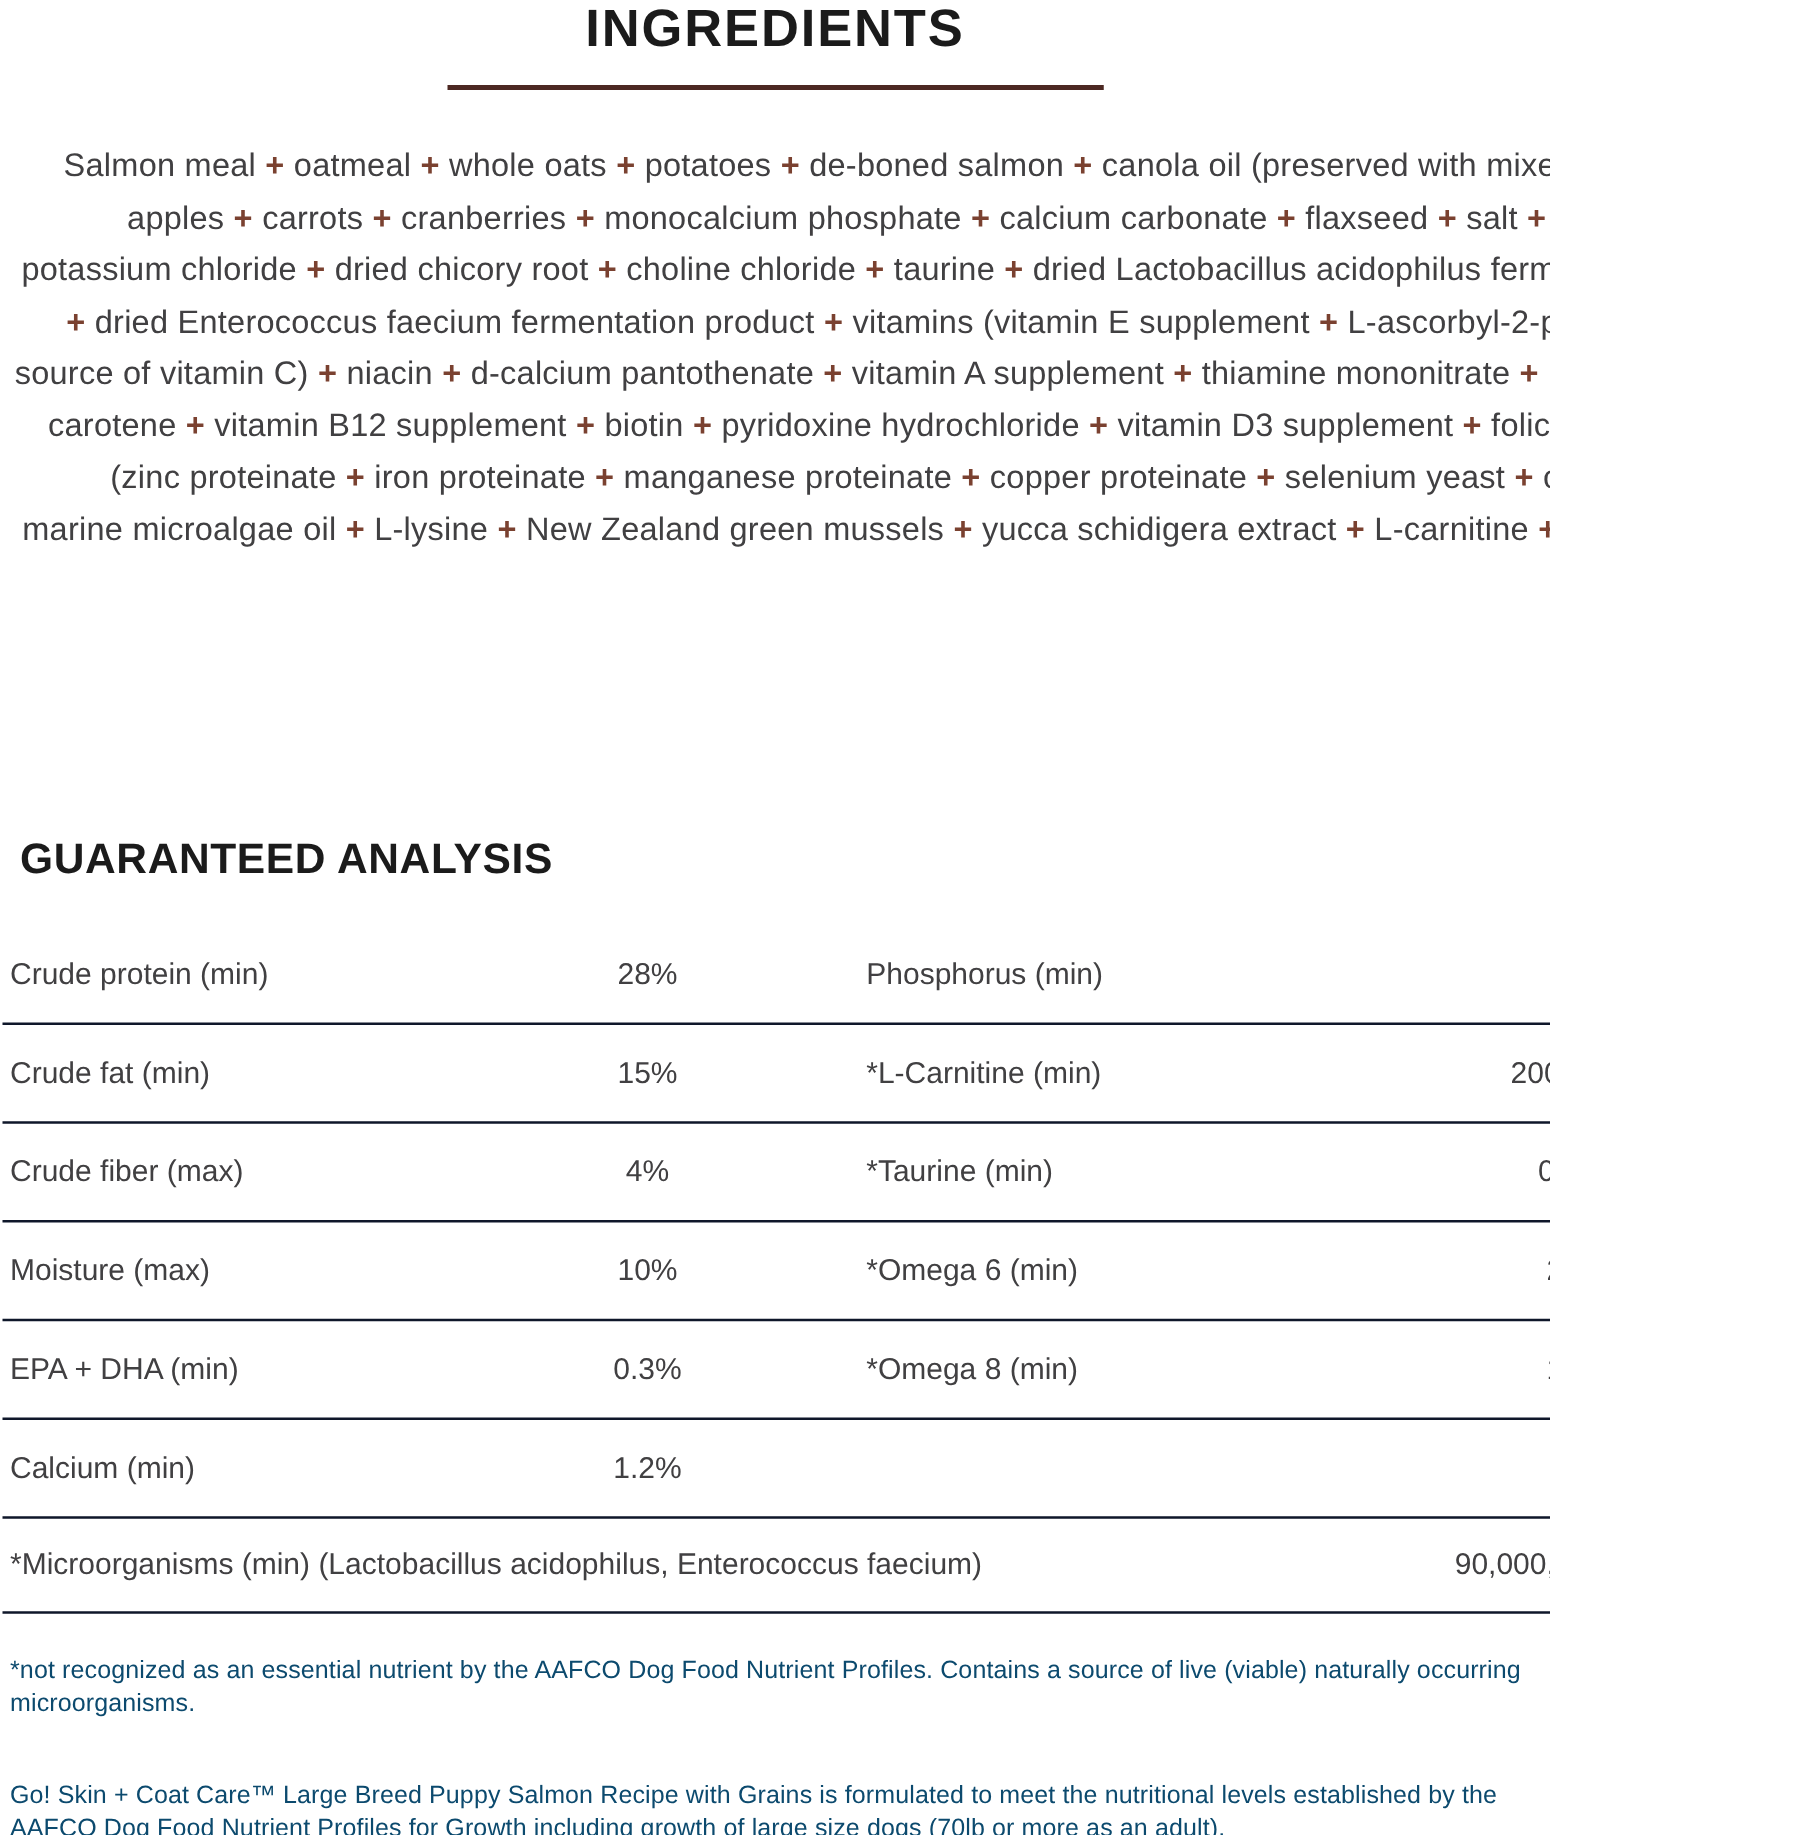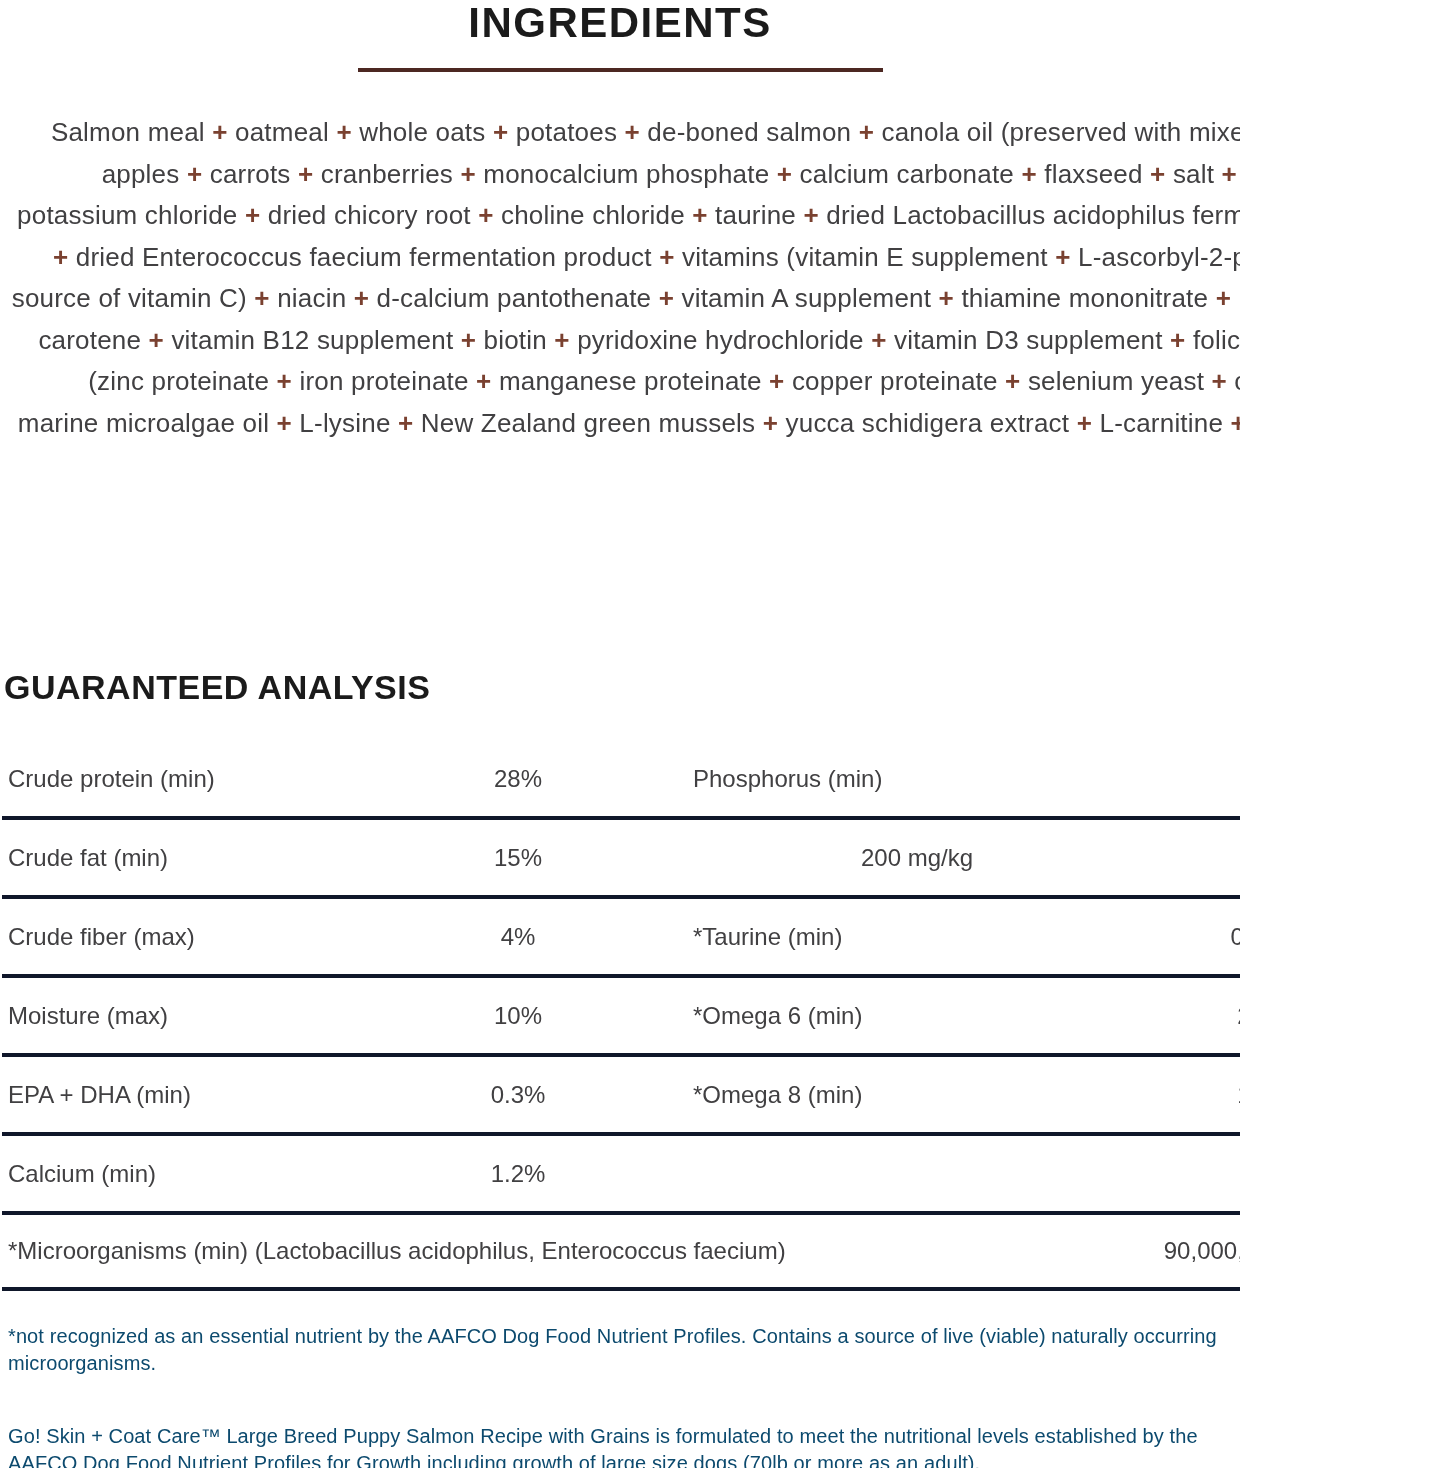--- a/index.html
+++ b/index.html
@@ -47,37 +47,37 @@
     letter-spacing: 0.2px;
   }
   .plus {
     color: #7a4130;
     font-weight: bold;
   }
 
   
   .ga-title {
     margin: 224px 0 0 0;
-    padding-left: 4px;
+    padding-left: 16px;
     font-size: 34px;
     font-weight: bold;
     letter-spacing: 0.5px;
     color: #1b1b1b;
   }
   .ga-table {
     margin-top: 34px;
     width: 1441px;
     margin-left: 2px;
   }
   .ga-row {
     display: grid;
     grid-template-columns: 452px 128px 105px 460px 235px;
     align-items: center;
     min-height: 79px;
-    border-bottom: 4px solid #0f172a;
+    border-bottom: 2px solid #0f172a;
     font-size: 24px;
     color: #414042;
   }
   .ga-row .lbl { padding-left: 6px; text-align: left; }
   .ga-row .val { text-align: center; }
   .ga-row.wide {
     grid-template-columns: 1145px 235px;
     min-height: 76px;
   }
   .ga-row.wide .lbl { grid-column: 1; }
@@ -112,20 +112,21 @@
         <div class="lbl">Crude protein (min)</div>
         <div class="val">28%</div>
         <div class="gap"></div>
         <div class="lbl">Phosphorus (min)</div>
         <div class="val">1%</div>
       </div>
       <div class="ga-row">
         <div class="lbl">Crude fat (min)</div>
         <div class="val">15%</div>
         <div class="gap"></div>
+        <div class="lbl">*L-Carnitine (min)</div>
         <div class="val">200 mg/kg</div>
       </div>
       <div class="ga-row">
         <div class="lbl">Crude fiber (max)</div>
         <div class="val">4%</div>
         <div class="gap"></div>
         <div class="lbl">*Taurine (min)</div>
         <div class="val">0.15%</div>
       </div>
       <div class="ga-row">

